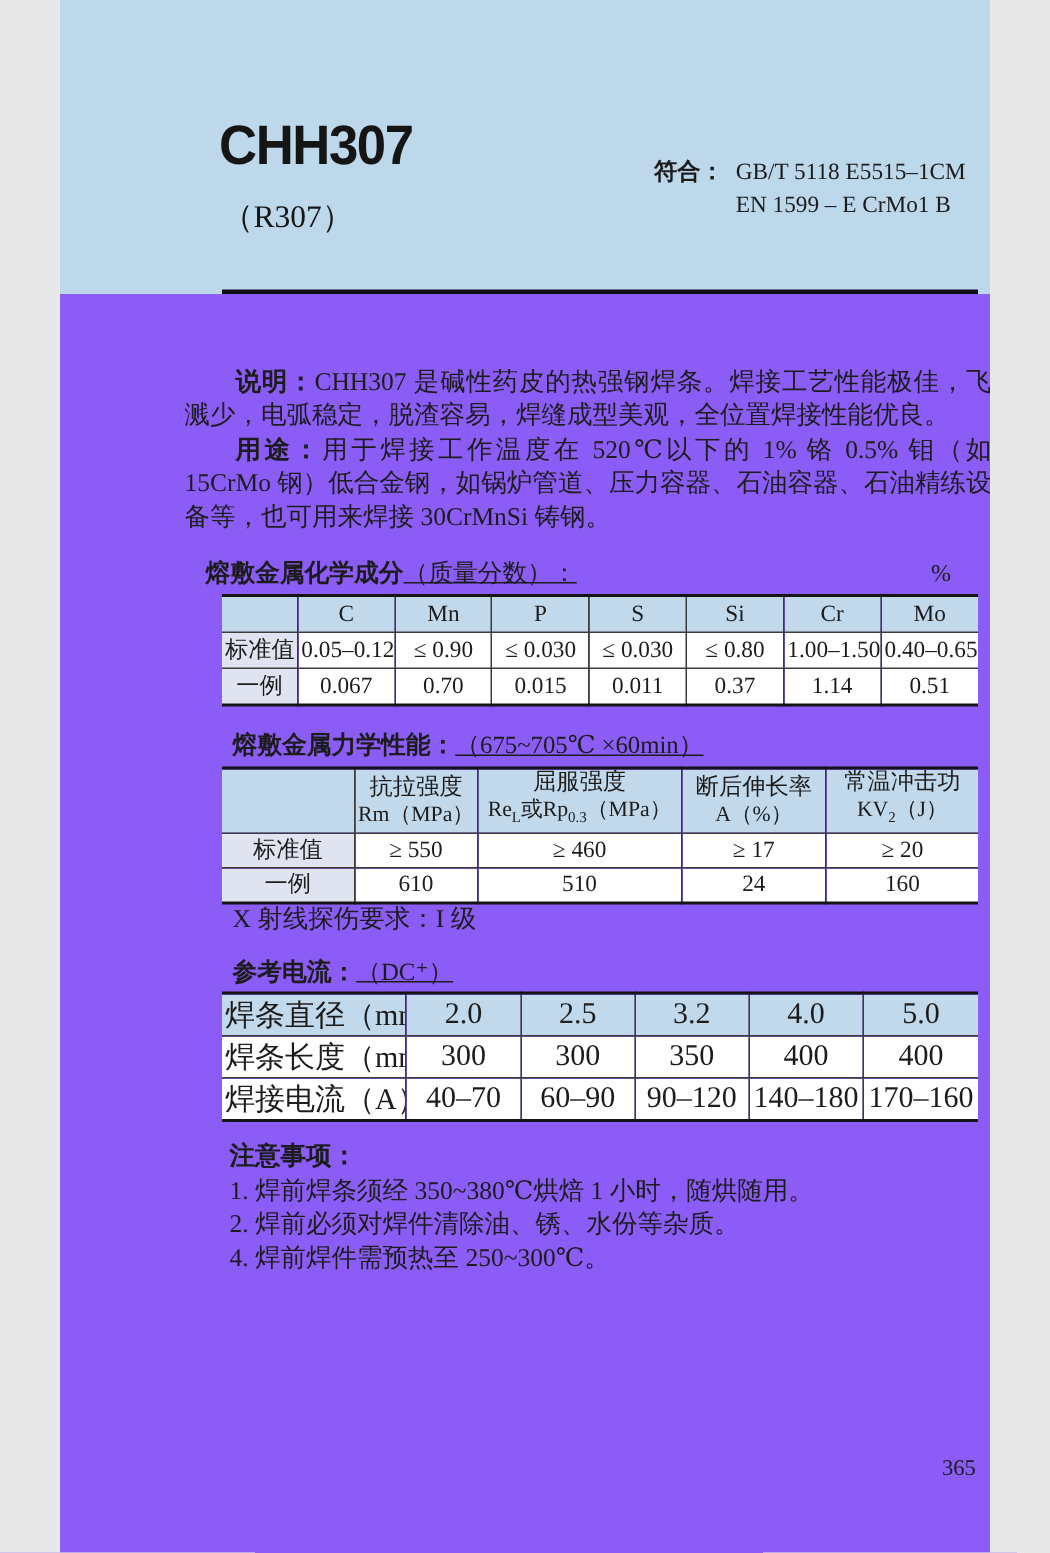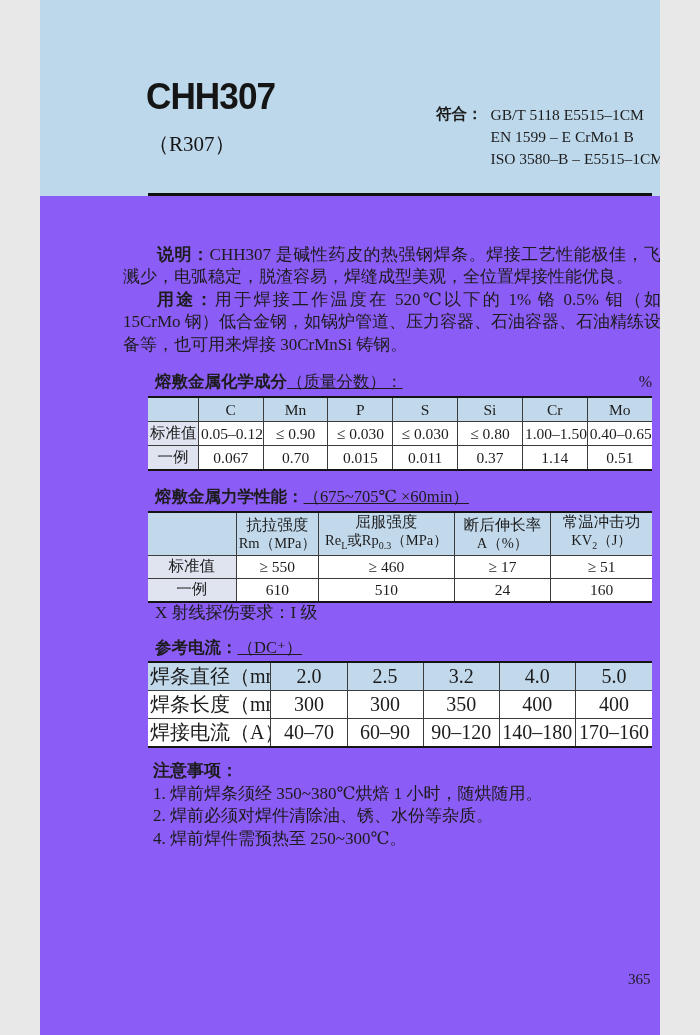--- a/index.html
+++ b/index.html
@@ -11,21 +11,21 @@
   
   .band{position:absolute;left:0;top:0;width:700px;height:196px;background:#bdd8eb;}
   .model{
     position:absolute;left:106px;top:76px;
     font-family:"Liberation Sans","DejaVu Sans",sans-serif;
     font-weight:bold;font-size:37px;letter-spacing:-1px;color:#151515;
     transform:scaleX(.95);transform-origin:left;
   }
   .alias{position:absolute;left:108px;top:130px;font-size:21px;color:#151515;}
   .standards{position:absolute;left:396px;top:104px;display:flex;align-items:flex-start;}
-  .std-label{font-family:Liberation Mono, monospace;font-weight:bold;font-size:15.5px;line-height:22px;margin-right:8px;}
+  .std-label{font-family:Liberation Sans, sans-serif;font-weight:bold;font-size:15.5px;line-height:22px;margin-right:8px;}
   .std-lines div{font-size:15.5px;line-height:22px;white-space:nowrap;}
   .divider{position:absolute;left:108px;top:193px;width:504px;height:3px;background:#101010;}
   
   .intro{position:absolute;left:83px;top:244px;width:538px;font-size:17px;line-height:22.4px;text-align:justify;}
   .intro p{margin:0;text-indent:2em;}
   .plabel{font-family:"Liberation Sans","DejaVu Sans",sans-serif;font-weight:bold;}
   
   .sec-title{position:absolute;display:flex;align-items:baseline;font-size:16.5px;white-space:nowrap;}
   .sec-bold{font-family:"Liberation Sans","DejaVu Sans",sans-serif;font-weight:bold;}
   .sec-suffix{font-family:"Liberation Serif","DejaVu Serif",serif;font-weight:normal;text-decoration:underline;}
@@ -81,32 +81,31 @@
 <div class="page">
 
   <div class="band">
     <div class="model">CHH307</div>
     <div class="alias">（R307）</div>
     <div class="standards">
       <span class="std-label">符合：</span>
       <div class="std-lines">
         <div>GB/T 5118 E5515–1CM</div>
         <div>EN 1599 – E CrMo1 B</div>
-        <div>ISO 3580–B – E5515–1CM</div>
       </div>
     </div>
   </div>
   <div class="divider"></div>
 
   <div class="intro">
     <p><span class="plabel">说明：</span><span>CHH307 是碱性药皮的热强钢焊条。焊接工艺性能极佳，飞溅少，电弧稳定，脱渣容易，焊缝成型美观，全位置焊接性能优良。</span></p>
     <p><span class="plabel">用途：</span><span>用于焊接工作温度在 520℃以下的 1% 铬 0.5% 钼（如 15CrMo 钢）低合金钢，如锅炉管道、压力容器、石油容器、石油精练设备等，也可用来焊接 30CrMnSi 铸钢。</span></p>
   </div>
 
-  <div class="sec-title" style="left:115px;top:371px;width:497px;text-align:center;">
+  <div class="sec-title" style="left:97px;top:371px;width:497px;text-align:center;">
     <span class="sec-bold">熔敷金属化学成分</span>
       <span class="sec-suffix">（质量分数）：</span>
     <span class="unit">%</span>
   </div>
   <table class="tech" id="tbl-chem">
     <colgroup>
         <col style="width:10%">
         <col style="width:12.857%">
         <col style="width:12.857%">
         <col style="width:12.857%">
@@ -187,21 +186,21 @@
               <div>常温冲击功</div>
               <div class="sm"><span>KV</span><sub>2</sub><span>（J）</span></div>
             </div>
       </td>
     </tr>
     <tr class="dat">
       <td class="lab">标准值</td>
       <td class="plain">≥ 550</td>
       <td class="plain">≥ 460</td>
       <td class="plain">≥ 17</td>
-      <td class="plain">≥ 51</td>
+      <td class="plain">≥ 20</td>
     </tr>
     <tr class="dat">
       <td class="lab">一例</td>
       <td class="plain">610</td>
       <td class="plain">510</td>
       <td class="plain">24</td>
       <td class="plain">160</td>
     </tr>
   </tbody>
     </table>

